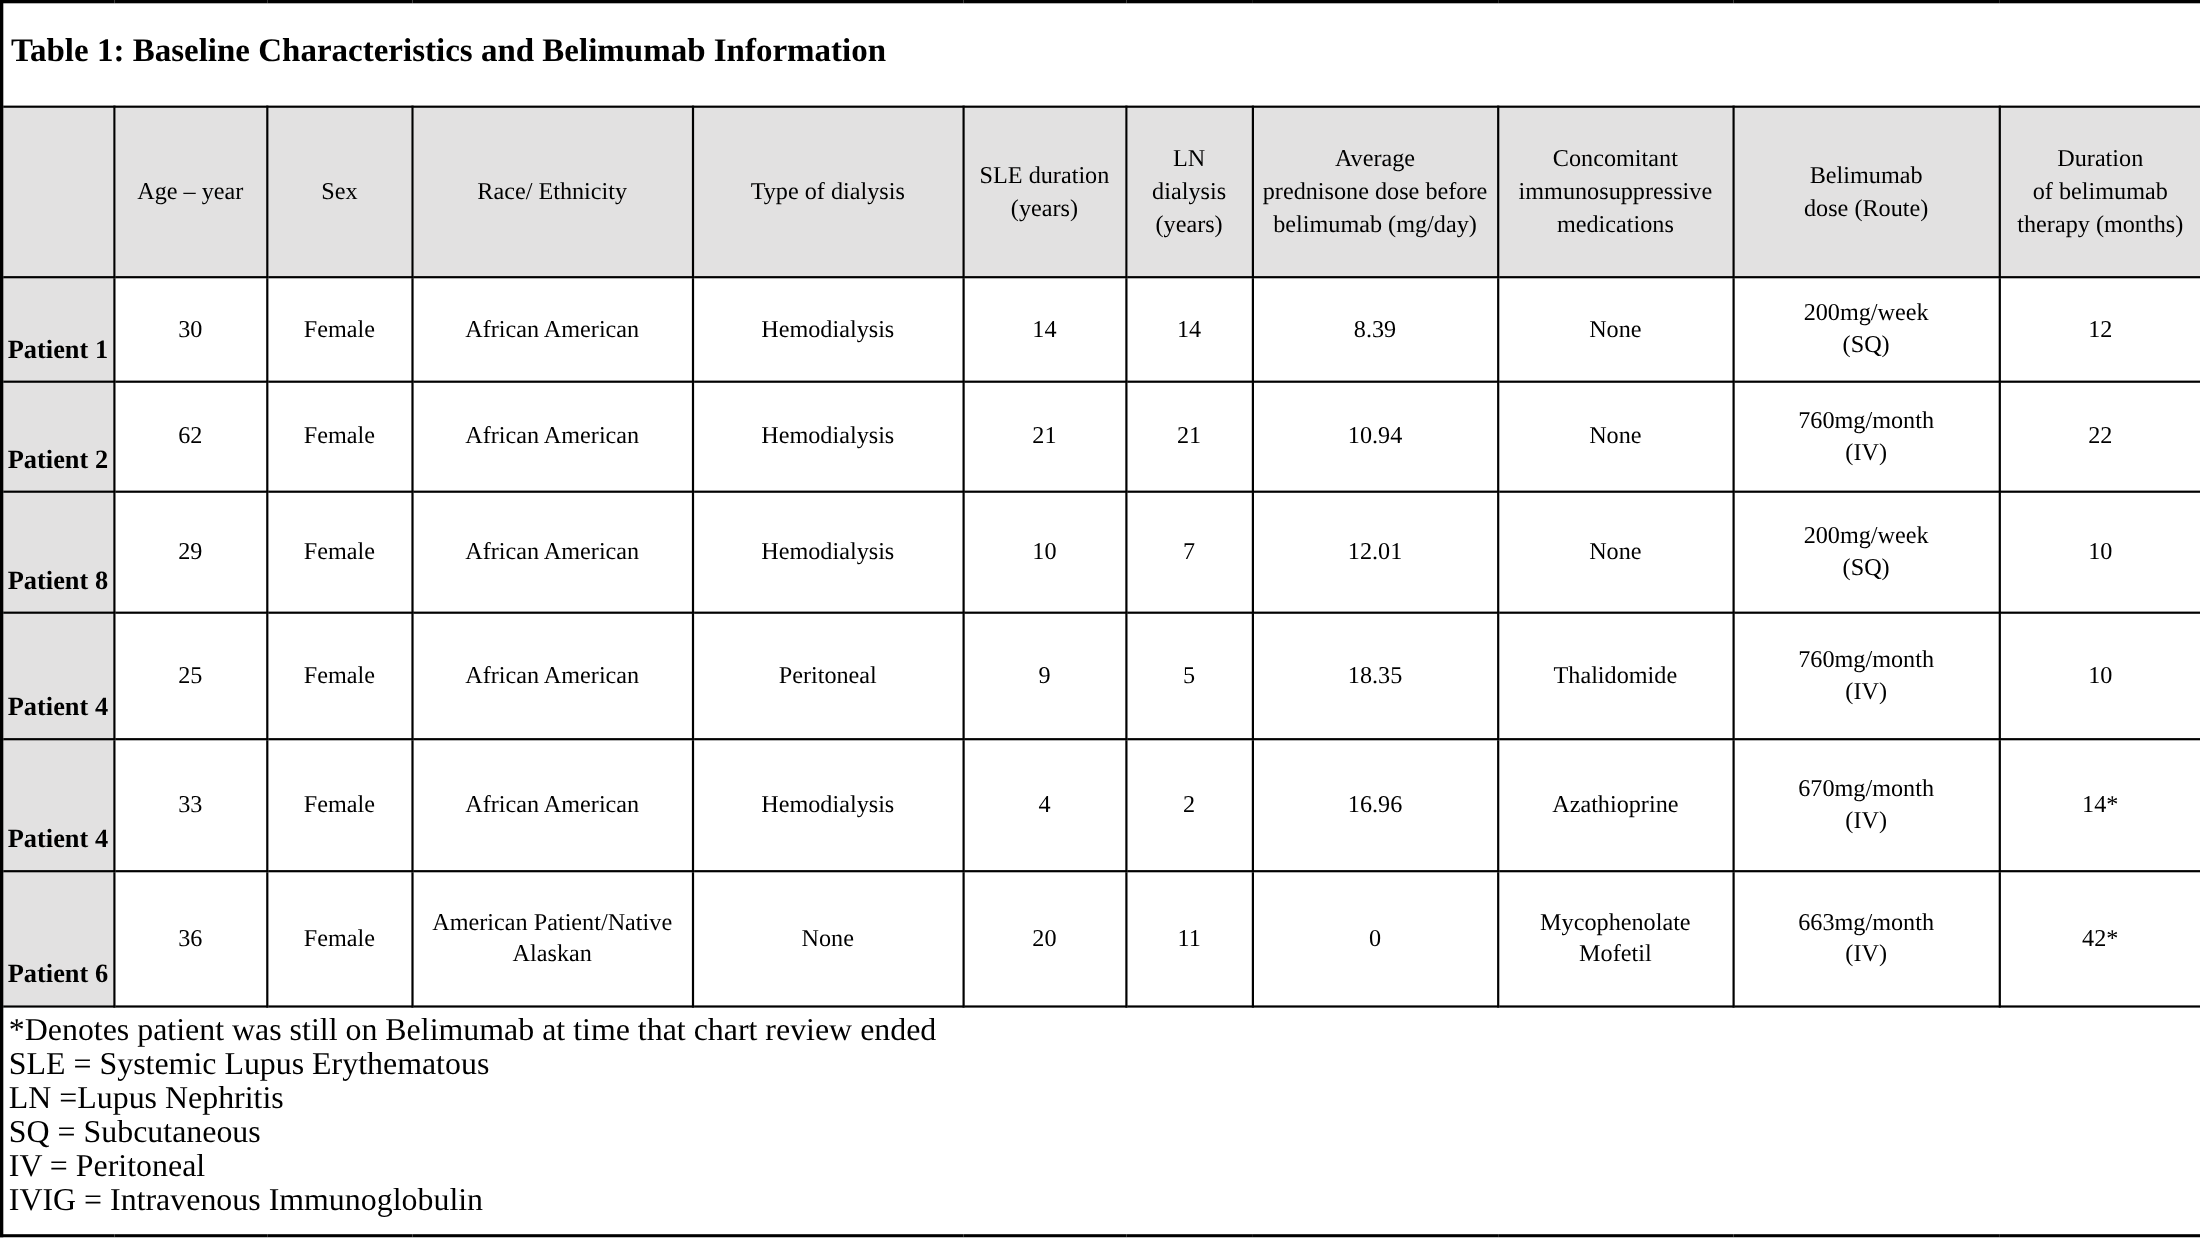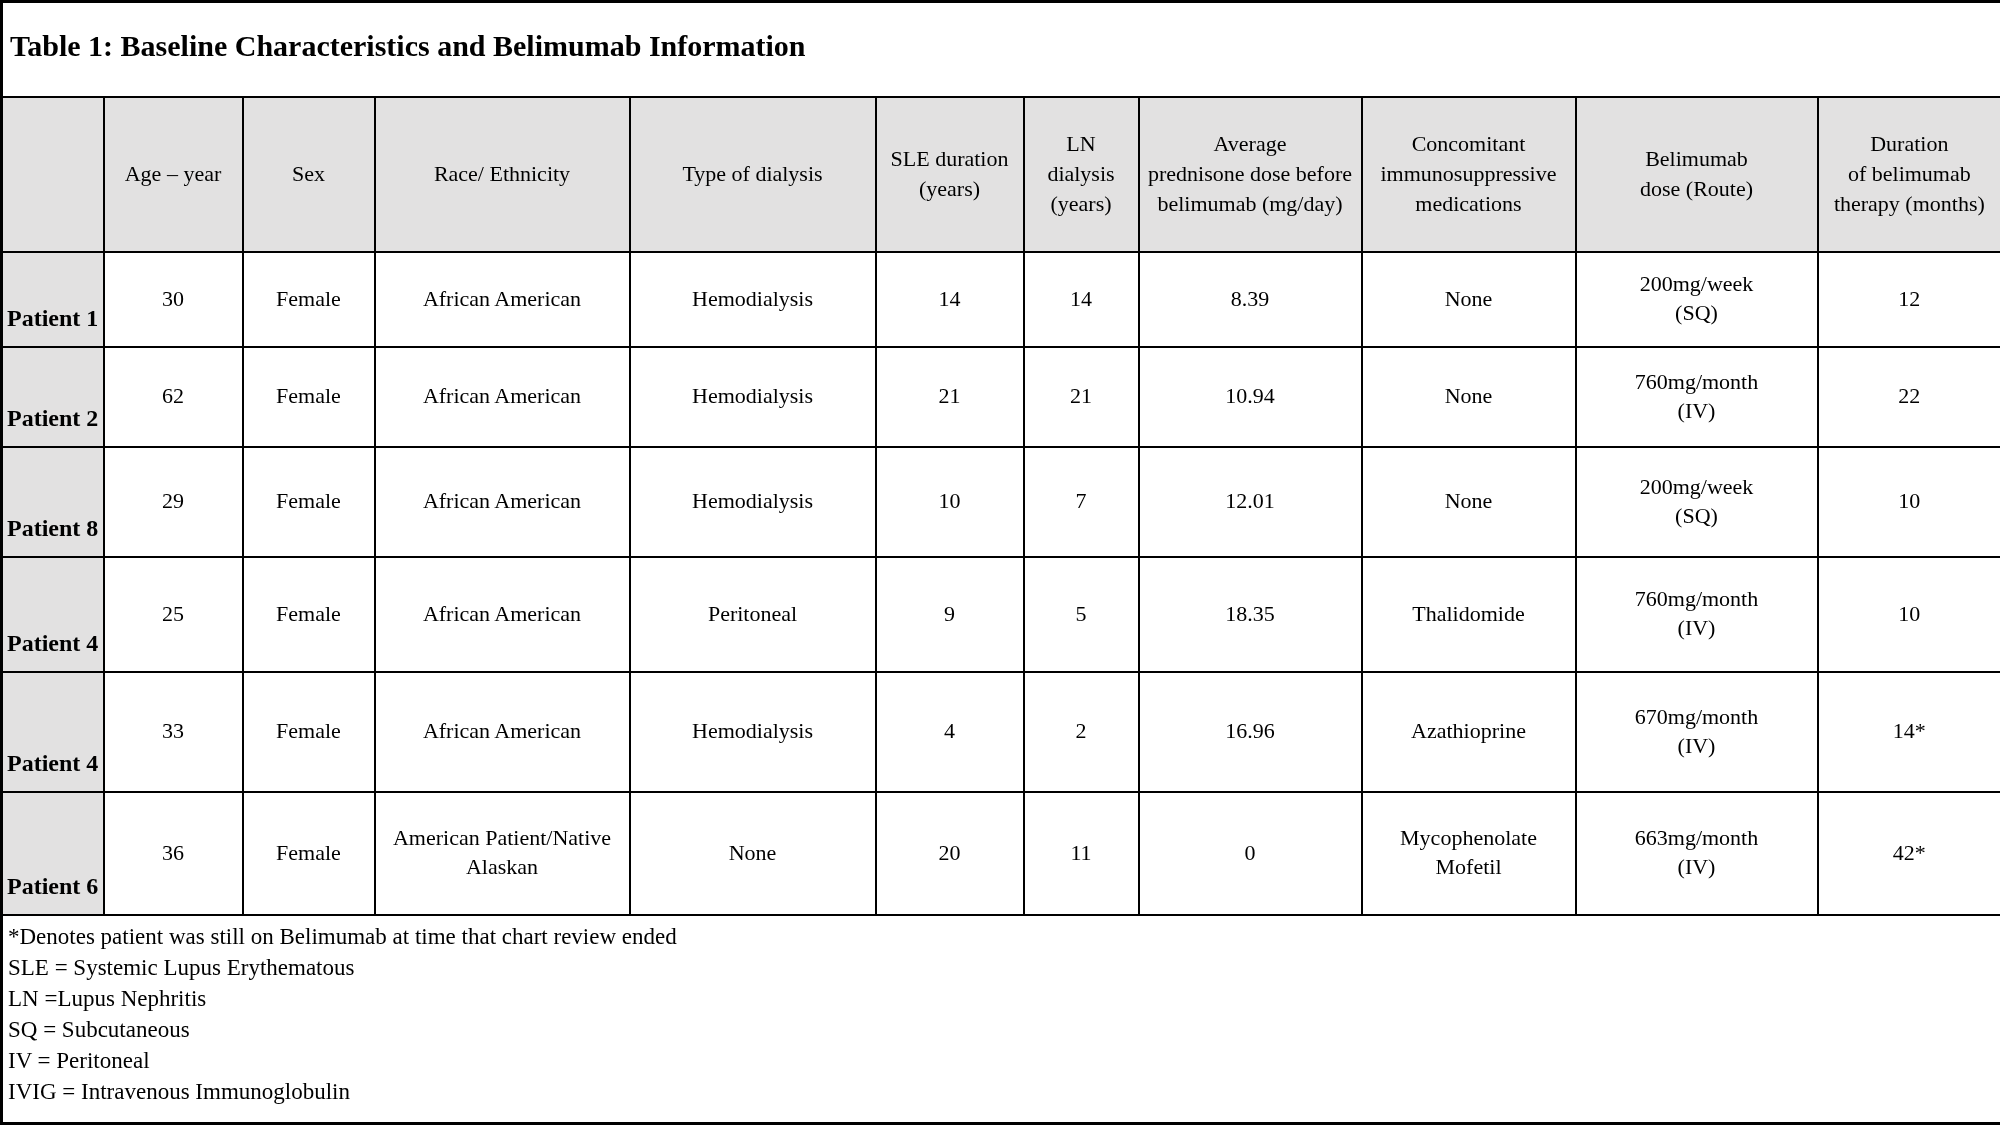--- a/index.html
+++ b/index.html
@@ -63,21 +63,21 @@
     line-height: 1.3;
     padding: 2px 3px;
     white-space: pre-line;
   }
   td.footnote-cell {
     background: #ffffff;
     vertical-align: top;
     padding: 5px 8px 0 5px;
   }
   .footnote-line {
-    font-size: 23px;
+    font-size: 29px;
     line-height: 31px;
     text-align: left;
     white-space: nowrap;
   }
 </style>
 </head>
 <body>
 
 <div id="page">
   <table class="main">

